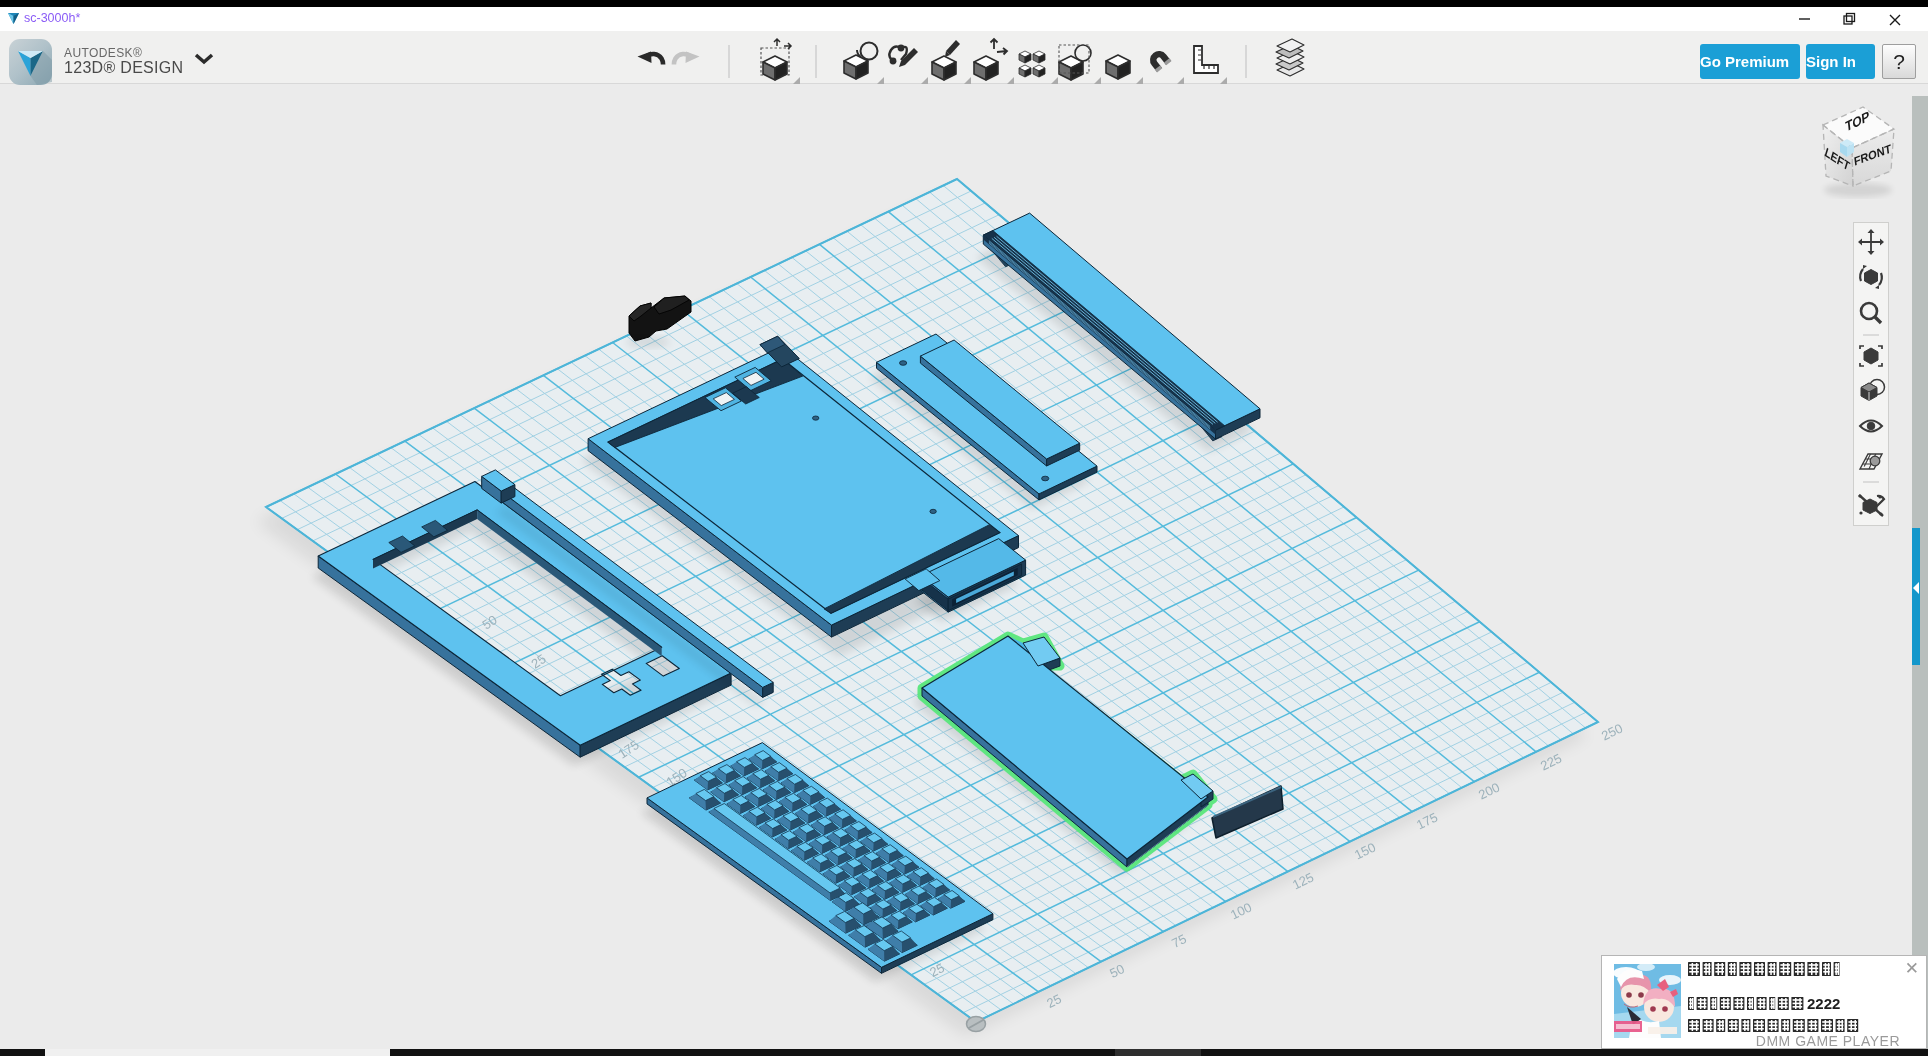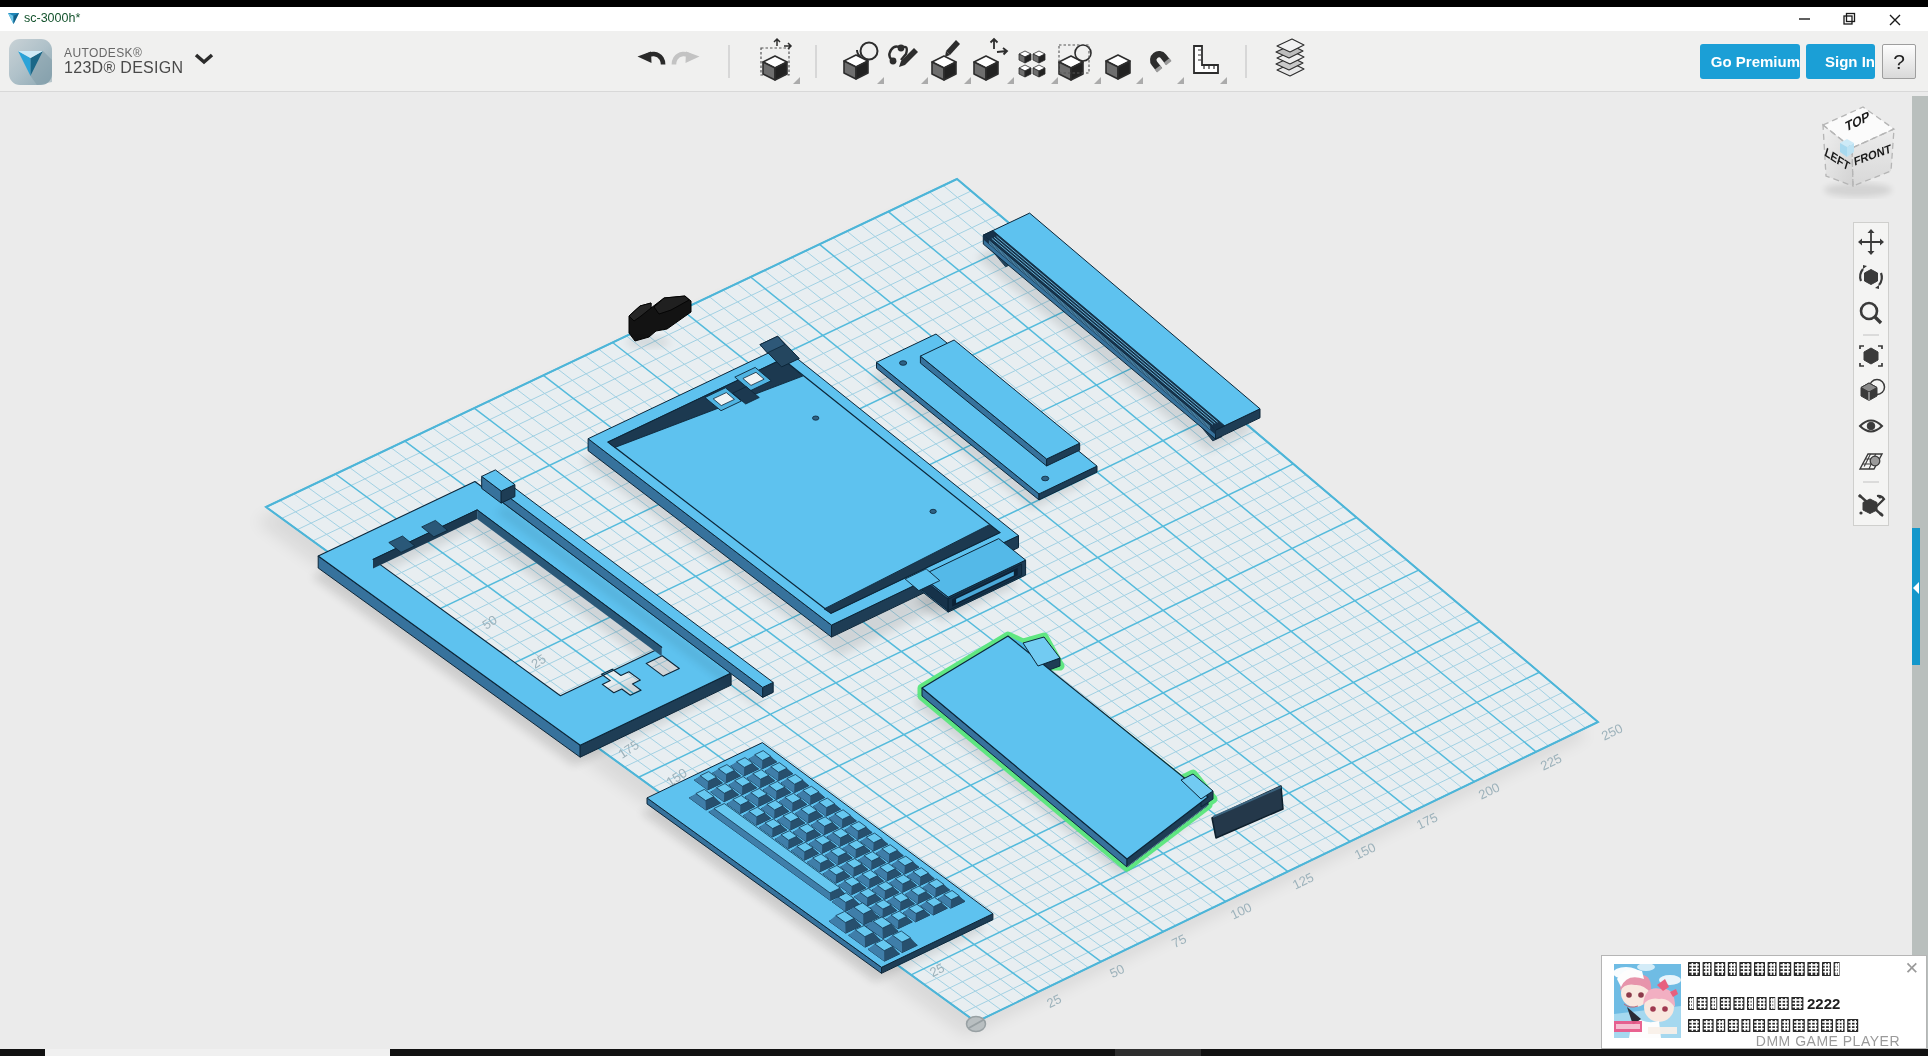--- a/index.html
+++ b/index.html
@@ -1,22 +1,22 @@
 <!DOCTYPE html>
 <html><head><meta charset="utf-8"><style>
 *{margin:0;padding:0;box-sizing:border-box}
 body{width:1928px;height:1056px;font-family:"Liberation Sans",sans-serif;overflow:hidden;background:#ebebeb;position:relative}
 #topstrip{position:absolute;left:0;top:0;width:1928px;height:7px;background:#000}
 #titlebar{position:absolute;left:0;top:7px;width:1928px;height:24px;background:#fff}
-#title-text{position:absolute;left:24px;top:4px;font-size:12.5px;color:#14532d}
-#toolbar{position:absolute;left:0;top:31px;width:1928px;height:61px;background:#f0f0ef;border-bottom:1px solid #d8d8d8}
+#title-text{position:absolute;left:24px;top:4px;font-size:12.5px;color:#8b5cf6}
+#toolbar{position:absolute;left:0;top:31px;width:1928px;height:53px;background:#f0f0ef;border-bottom:1px solid #d8d8d8}
 #logo-tile{position:absolute;left:9px;top:8px;width:43px;height:46px;border-radius:11px;background:linear-gradient(135deg,#c9d2d6 0%,#afc1c9 50%,#8ba6b2 100%)}
 .autodesk{position:absolute;left:64px;top:15px;font-size:12px;color:#676767;letter-spacing:0.4px}
 .design{position:absolute;left:64px;top:28px;font-size:16px;font-weight:normal;color:#4a4a4a;letter-spacing:0.3px}
-.btn{position:absolute;top:13px;height:35px;background:#1b9fd6;color:#fff;font-weight:bold;font-size:15px;text-align:right;border-radius:3px;line-height:35px}
+.btn{position:absolute;top:13px;height:35px;background:#1b9fd6;color:#fff;font-weight:bold;font-size:15px;text-align:left;border-radius:3px;line-height:35px}
 #gopremium{left:1700px;width:100px}
 #signin{left:1806px;width:69px}
 #helpbtn{position:absolute;left:1882px;top:13px;width:34px;height:35px;background:linear-gradient(#fdfdfd,#d9d9d9);border:1px solid #9e9e9e;border-radius:2px;color:#222;font-size:21px;text-align:center;line-height:33px}
 #canvas{position:absolute;left:0;top:93px;width:1928px;height:956px}
 #rtrack{position:absolute;left:1912px;top:96px;width:16px;height:953px;background:#b9bfbd}
 #rtab{position:absolute;left:1912px;top:528px;width:8px;height:137px;background:#1397cb}
 #rtab:after{content:"";position:absolute;left:1px;top:54px;border-right:6px solid #fff;border-top:6px solid transparent;border-bottom:6px solid transparent}
 #palette{position:absolute;left:1853px;top:222px;width:36px;height:304px;background:#f4f4f3;border:1px solid #cfcfcd}
 #ad{position:absolute;left:1601px;top:955px;width:326px;height:94px;background:#fff;border:1px solid #b5b5b5}
 #adimg{position:absolute;left:12px;top:8px;width:67px;height:74px}

